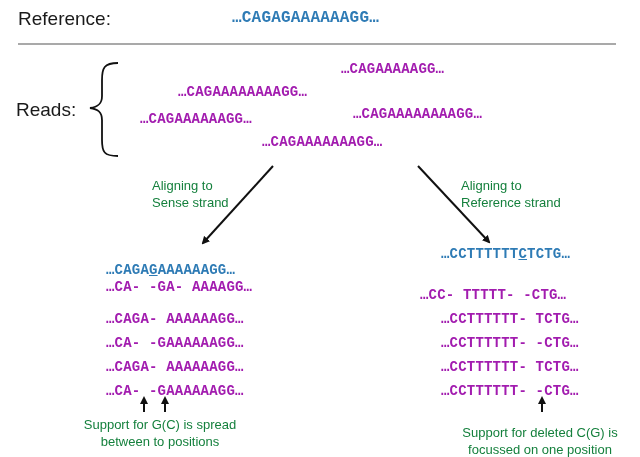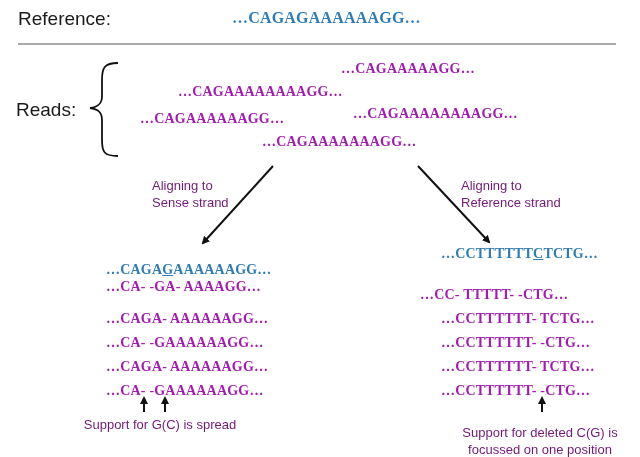--- a/index.html
+++ b/index.html
@@ -1,22 +1,22 @@
 <!DOCTYPE html>
 <html><head>
 <meta charset="utf-8">
 <style>
   html, body { margin:0; padding:0; background:#ffffff; }
   body { width:640px; height:457px; position:relative; overflow:hidden; font-family:"Liberation Sans", sans-serif; }
   .abs { position:absolute; white-space:nowrap; }
   .label { font-family:"Liberation Sans", sans-serif; color:#1a1a1a; }
-  .seq { font-family:Liberation Serif, serif; font-weight:bold; letter-spacing:0.2px;text-align:center; }
+  .seq { font-family:Liberation Mono, monospace; font-weight:bold; letter-spacing:0.2px;text-align:center; }
   .ref { color:#2e7bb5; }
   .read { color:#a21caf; }
-  .caption { font-size:13px; color:#701a75; text-align:center; line-height:17px; }
+  .caption { font-size:13px; color:#15803d; text-align:center; line-height:17px; }
   .u { text-decoration:underline; }
   svg { position:absolute; left:0; top:0; }
 </style>
 </head>
 <body>
 
 <div class="abs label" style="left:18px;top:8px;font-size:19px;">Reference:</div>
 <div class="abs seq ref" style="left:232px;top:9px;font-size:16px;">…CAGAGAAAAAAGG…</div>
 
 <svg width="640" height="457">
@@ -63,17 +63,18 @@
   <span>…CCTTTTTT</span><span class="u">C</span><span>TCTG…</span>
 </div>
 <div class="abs seq read" style="left:420px;top:287px;font-size:14px;">…CC- TTTTT- -CTG…</div>
 <div class="abs seq read" style="left:441px;top:311px;font-size:14px;">…CCTTTTTT- TCTG…</div>
 <div class="abs seq read" style="left:441px;top:335px;font-size:14px;">…CCTTTTTT- -CTG…</div>
 <div class="abs seq read" style="left:441px;top:359px;font-size:14px;">…CCTTTTTT- TCTG…</div>
 <div class="abs seq read" style="left:441px;top:383px;font-size:14px;">…CCTTTTTT- -CTG…</div>
 
 <div class="abs caption" style="left:60px;top:416px;width:200px;">
   <div>Support for G(C) is spread</div>
+  <div>between to positions</div>
 </div>
 <div class="abs caption" style="left:440px;top:424px;width:200px;">
   <div>Support for deleted C(G) is</div>
   <div>focussed on one position</div>
 </div>
 
 </body></html>

